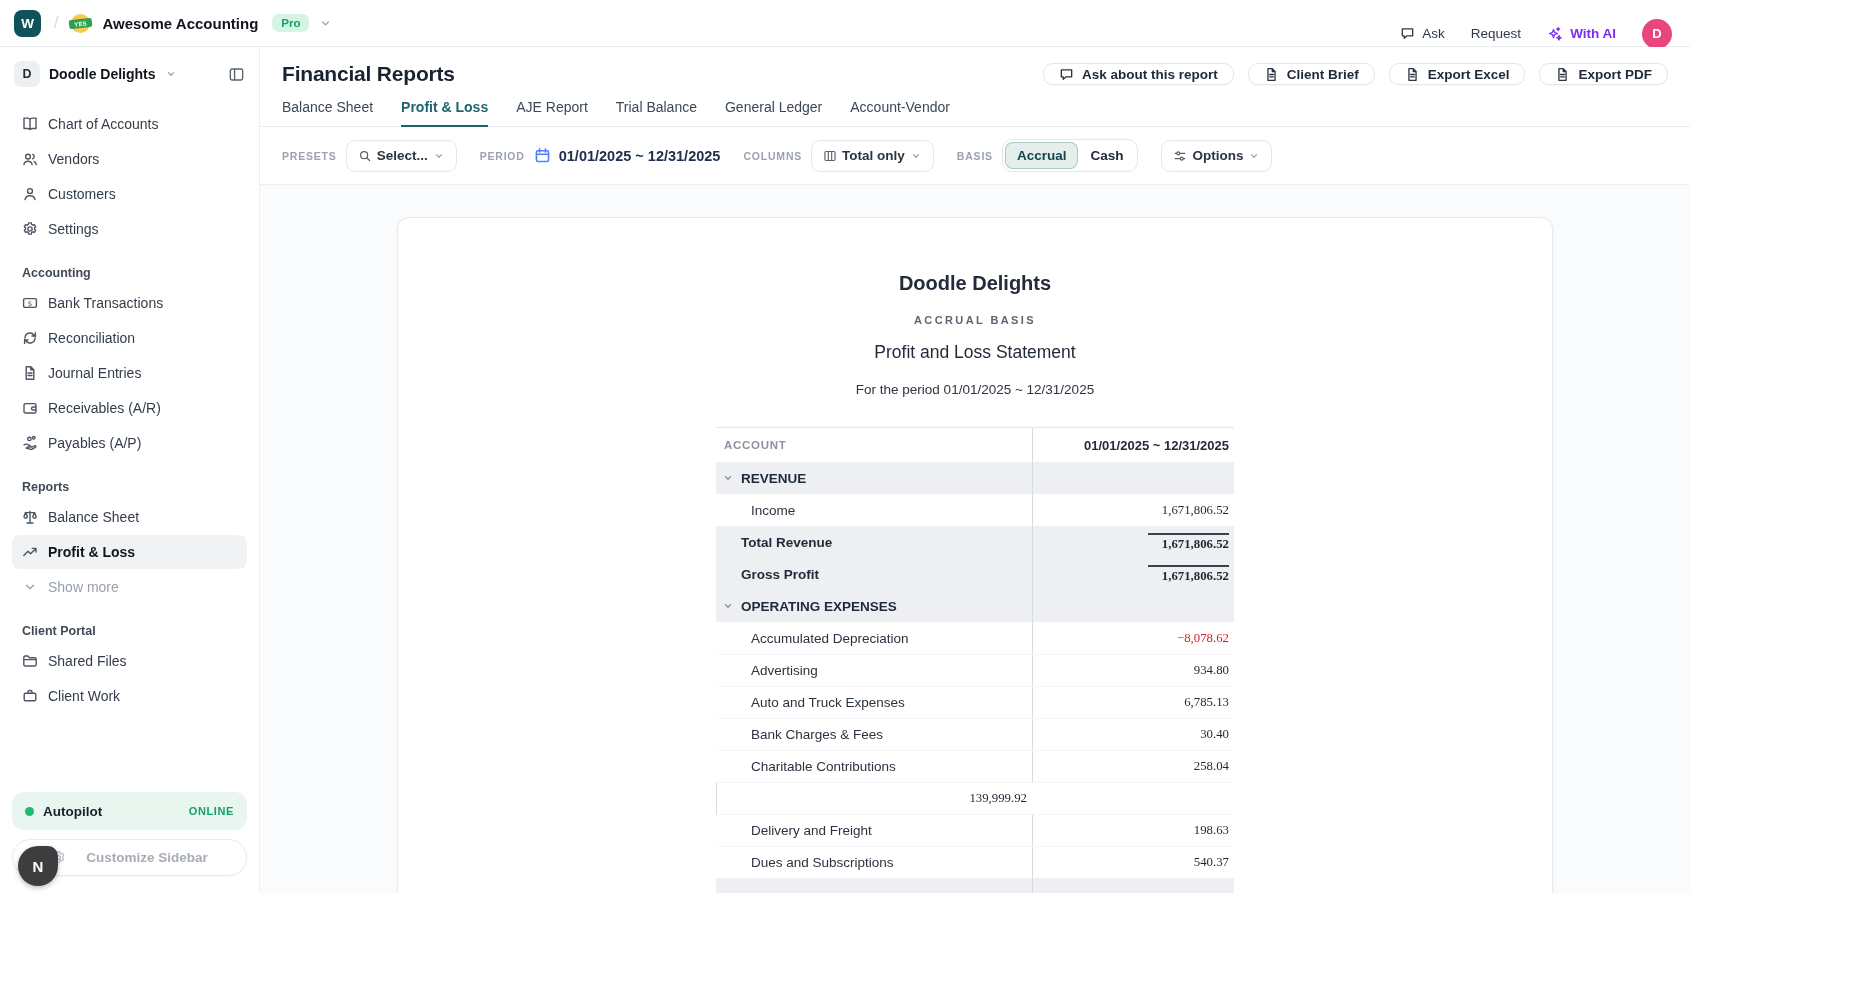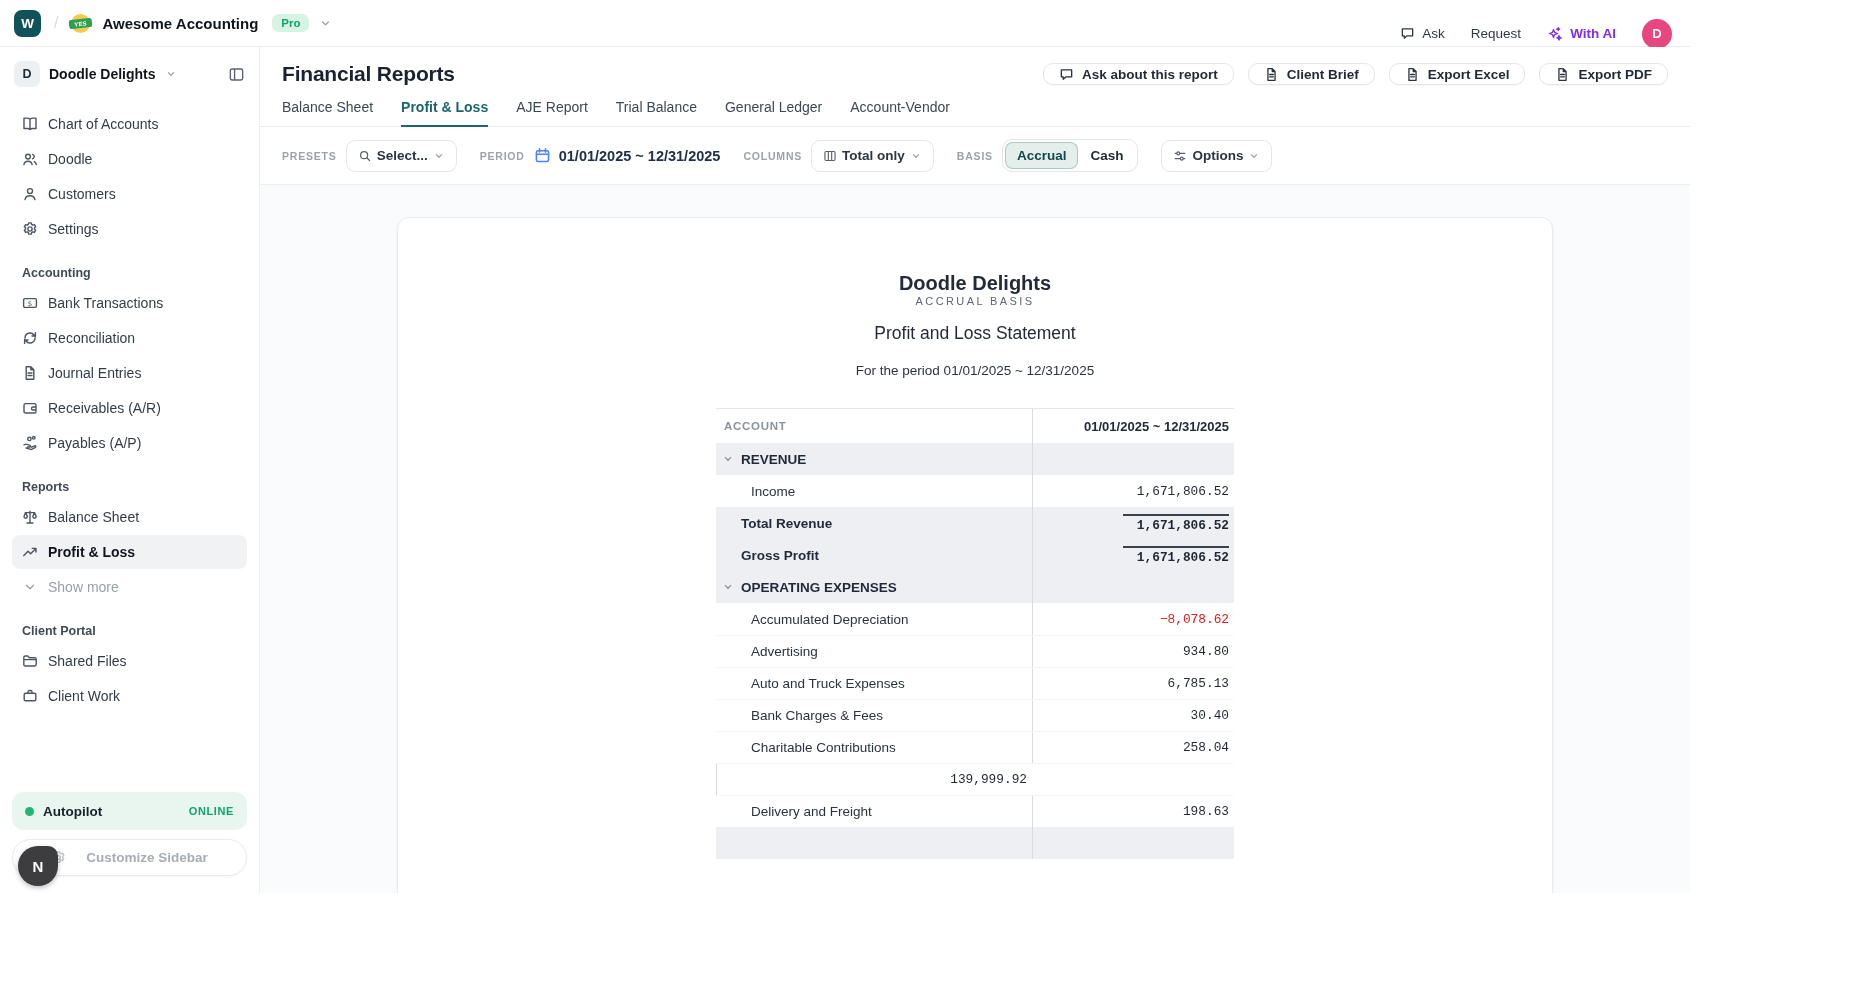--- a/index.html
+++ b/index.html
@@ -63,31 +63,31 @@
   .pill .chev { color:#9aa2ac; }
   .period-btn { display:inline-flex; align-items:center; gap:8px; font-size:14.5px; font-weight:700; color:#20304c; cursor:pointer; }
   .period-btn .icon { color:#4f82f7; }
   .basis-group { display:inline-flex; border:1px solid #e4e6ea; border-radius:10px; background:#fff; padding:2px; }
   .basis-opt { padding:0 12px; height:27px; display:flex; align-items:center; font-size:13.5px; font-weight:600; color:#222b38; border-radius:8px; cursor:pointer; }
   .basis-opt.active { background:#e4efec; box-shadow:inset 0 0 0 1px #accac6; color:#14464c; }
 
   .content { flex:1; background:#fafbfc; overflow:hidden; }
   .card { width:1156px; margin:32px auto 0; background:#fff; border:1px solid #e8eaed; border-radius:12px; box-shadow:0 1px 3px rgba(16,24,40,.05); height:940px; }
   .r-company { margin-top:54px; text-align:center; font-size:20px; font-weight:700; color:#232b3a; }
-  .r-basis { text-align:center; font-size:11px; font-weight:400; letter-spacing:2.4px; color:#5d6673; }
+  .r-basis { margin-top:19px; text-align:center; font-size:11px; font-weight:700; letter-spacing:2.4px; color:#5d6673; }
   .r-statement { margin-top:16px; text-align:center; font-size:17.5px; font-weight:500; color:#232b3a; }
   .r-period { margin-top:19px; text-align:center; font-size:13.5px; color:#2b3442; }
 
   .table { width:518px; margin:30px auto 0; border-top:1px solid #e4e6ea; }
   .thead { display:grid; grid-template-columns:316px 202px; height:34px; align-items:center; }
   .thead .h-acc { padding-left:8px; font-size:11.5px; font-weight:700; letter-spacing:.7px; color:#8b93a0; }
   .thead .h-val { height:100%; display:flex; align-items:center; justify-content:flex-end; padding-right:5px; border-left:1px solid #d8dbe0; font-size:13px; font-weight:700; color:#222b38; }
   .trow { display:grid; grid-template-columns:316px 202px; min-height:32px; align-items:stretch; }
   .trow .acc { display:flex; align-items:center; gap:7px; font-size:13.5px; color:#2a3340; }
-  .trow .val { border-left:1px solid #d8dbe0; display:flex; align-items:center; justify-content:flex-end; padding-right:5px; font-family:Liberation Mono, monospace; font-size:12.8px; color:#1f2733; }
+  .trow .val { border-left:1px solid #d8dbe0; display:flex; align-items:center; justify-content:flex-end; padding-right:5px; font-family:Liberation Serif, serif; font-size:12.8px; color:#1f2733; }
   .trow.shaded { background:#edeff3; }
   .trow.sep { border-top:1px solid #f4f5f7; }
   .trow.section .acc { padding-left:6px; font-weight:700; color:#1f2937; }
   .trow.subsection .acc { padding-left:16px; font-weight:700; color:#1f2937; }
   .trow.total .acc { padding-left:25px; font-weight:700; color:#1f2937; }
   .trow.item .acc { padding-left:35px; }
   .trow.total .val, .trow.section .val, .trow.subsection .val { font-weight:700; }
   .trow .val .num.topline { border-top:2px solid #3a414d; padding:2px 0 0 14px; }
   .trow .val .num.neg { color:#de1d1d; }
   .chev-cell { color:#848d99; display:inline-flex; }
@@ -170,21 +170,21 @@
                 </span>
                 <span>Chart of Accounts</span>
               </div>
               <div class="nav-item">
                 <span class="icon ">
                   <svg width="16" height="16" viewBox="0 0 16 16" fill="none" stroke="currentColor" stroke-width="1.4" stroke-linecap="round" stroke-linejoin="round">
                     <circle cx="6" cy="5.6" r="2.4"></circle>
                     <path d="M1.9 13.6c.4-2.1 2-3.4 4.1-3.4s3.7 1.3 4.1 3.4M10.6 3.4a2.3 2.3 0 0 1 0 4.4M12.2 10.6c1.2.5 1.9 1.6 2.1 3"></path>
                   </svg>
                 </span>
-                <span>Doodle</span>
+                <span>Vendors</span>
               </div>
               <div class="nav-item">
                 <span class="icon ">
                   <svg width="16" height="16" viewBox="0 0 16 16" fill="none" stroke="currentColor" stroke-width="1.4" stroke-linecap="round" stroke-linejoin="round">
                     <circle cx="8" cy="5.1" r="2.5"></circle>
                     <path d="M3 13.6c.5-2.5 2.5-3.9 5-3.9s4.5 1.4 5 3.9"></path>
                   </svg>
                 </span>
                 <span>Customers</span>
               </div>
@@ -528,20 +528,28 @@
                   </div>
                 </div>
                 <div class="trow item sep">
                   <div class="acc">
                     <span>Delivery and Freight</span>
                   </div>
      <div class="val">
                     <span class="num">198.63</span>
                   </div>
                 </div>
+                <div class="trow item sep">
+                  <div class="acc">
+                    <span>Dues and Subscriptions</span>
+                  </div>
+     <div class="val">
+                    <span class="num">540.37</span>
+                  </div>
+                </div>
                 <div class="trow subsection shaded">
                   <div class="acc"></div>
      <div class="val"></div>
                 </div>
               </div>
           </div>
         </div>
       </main>
     </div>
   </div>

